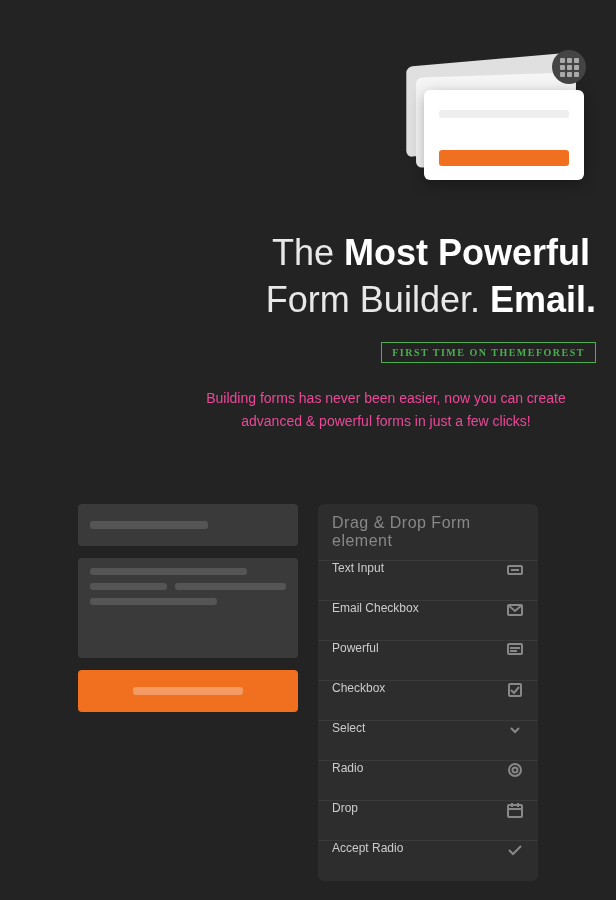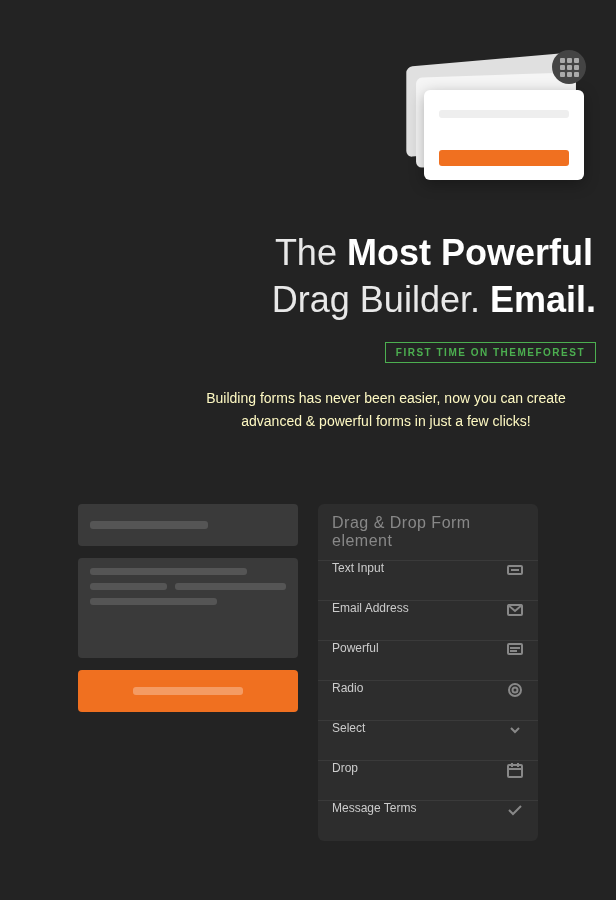--- a/index.html
+++ b/index.html
@@ -144,27 +144,28 @@
     
     .badge {
       border: 1.5px solid #4caf50;
       color: #4caf50;
       font-size: 10px;
       font-weight: 700;
       letter-spacing: 1.5px;
       padding: 4px 10px;
       margin-bottom: 24px;
       display: inline-block;
+      font-family: Liberation Serif, serif;
     }
 
     
     .subtitle {
       text-align: center;
       font-size: 14px;
-      color: #fef9c3;
+      color: #ec4899;
       line-height: 1.7;
       max-width: 420px;
       margin-bottom: 40px;
     }
 
     
     .demo-section {
       display: flex;
       gap: 20px;
       width: 100%;
@@ -316,21 +317,21 @@
           <span></span>
         <span></span>
           <span></span>
           <span></span>
       </div>
     </div>
   </div>
 
   <h1 class="title">
     <span>The </span><strong>Most Powerful</strong><br>
-    <span>Drag Builder. </span><strong>Email.</strong>
+    <span>Form Builder. </span><strong>Email.</strong>
   </h1>
 
   <span class="badge">FIRST TIME ON THEMEFOREST</span>
 
   <p class="subtitle">Building forms has never been easier, now you can create advanced &amp; powerful forms in just a few clicks!</p>
 
 </div>
 
 <div class="demo-section">
 
@@ -358,74 +359,83 @@
       <span class="dnd-item-label">Text Input</span>
       <span class="dnd-item-icon">
         <svg class="icon-svg" viewBox="0 0 16 16">
             <rect x="1" y="4" width="14" height="8" rx="1" stroke="#888" fill="none"></rect>
             <line x1="4" y1="8" x2="12" y2="8" stroke="#888"></line>
           </svg>
       </span>
     </div>
 
     <div class="dnd-item">
-      <span class="dnd-item-label">Email Address</span>
+      <span class="dnd-item-label">Email Checkbox</span>
       <span class="dnd-item-icon">
         <svg class="icon-svg" viewBox="0 0 16 16">
             <rect x="1" y="3" width="14" height="10" rx="1" stroke="#888" fill="none"></rect>
             <polyline points="1,3 8,9 15,3" stroke="#888" fill="none"></polyline>
           </svg>
       </span>
     </div>
 
     <div class="dnd-item">
       <span class="dnd-item-label">Powerful</span>
       <span class="dnd-item-icon">
         <svg class="icon-svg" viewBox="0 0 16 16">
             <rect x="1" y="2" width="14" height="10" rx="1" stroke="#888" fill="none"></rect>
             <line x1="3" y1="6" x2="13" y2="6" stroke="#888"></line>
             <line x1="3" y1="9" x2="10" y2="9" stroke="#888"></line>
           </svg>
       </span>
     </div>
 
+    <div class="dnd-item">
+      <span class="dnd-item-label">Checkbox</span>
+      <span class="dnd-item-icon">
+        <svg class="icon-svg" viewBox="0 0 16 16">
+            <rect x="2" y="2" width="12" height="12" rx="1" stroke="#888" fill="none"></rect>
+            <polyline points="4,8 7,11 12,5" stroke="#888" fill="none"></polyline>
+          </svg>
+      </span>
+    </div>
+
+    <div class="dnd-item">
+      <span class="dnd-item-label">Select</span>
+      <span class="dnd-item-icon">
+        <svg class="icon-svg" viewBox="0 0 16 16">
+            <polyline points="4,6 8,10 12,6" stroke="#888" fill="none"></polyline>
+          </svg>
+      </span>
+    </div>
 
     <div class="dnd-item">
       <span class="dnd-item-label">Radio</span>
       <span class="dnd-item-icon">
         <svg class="icon-svg" viewBox="0 0 16 16">
             <circle cx="8" cy="8" r="6" stroke="#888" fill="none"></circle>
             <circle cx="8" cy="8" r="2.5" stroke="#888" fill="none"></circle>
-          </svg>
-      </span>
-    </div>
-
-    <div class="dnd-item">
-      <span class="dnd-item-label">Select</span>
-      <span class="dnd-item-icon">
-        <svg class="icon-svg" viewBox="0 0 16 16">
-            <polyline points="4,6 8,10 12,6" stroke="#888" fill="none"></polyline>
           </svg>
       </span>
     </div>
 
     <div class="dnd-item">
       <span class="dnd-item-label">Drop</span>
       <span class="dnd-item-icon">
         <svg class="icon-svg" viewBox="0 0 16 16">
             <rect x="1" y="3" width="14" height="12" rx="1" stroke="#888" fill="none"></rect>
             <line x1="1" y1="7" x2="15" y2="7" stroke="#888"></line>
             <line x1="5" y1="1" x2="5" y2="5" stroke="#888"></line>
             <line x1="11" y1="1" x2="11" y2="5" stroke="#888"></line>
           </svg>
       </span>
     </div>
 
     <div class="dnd-item">
-      <span class="dnd-item-label">Message Terms</span>
+      <span class="dnd-item-label">Accept Radio</span>
       <span class="dnd-item-icon">
         <svg class="icon-svg" viewBox="0 0 16 16">
             <polyline points="2,8 6,12 14,4" stroke="#888" fill="none"></polyline>
           </svg>
       </span>
     </div>
 
   </div>
 
 </div>

